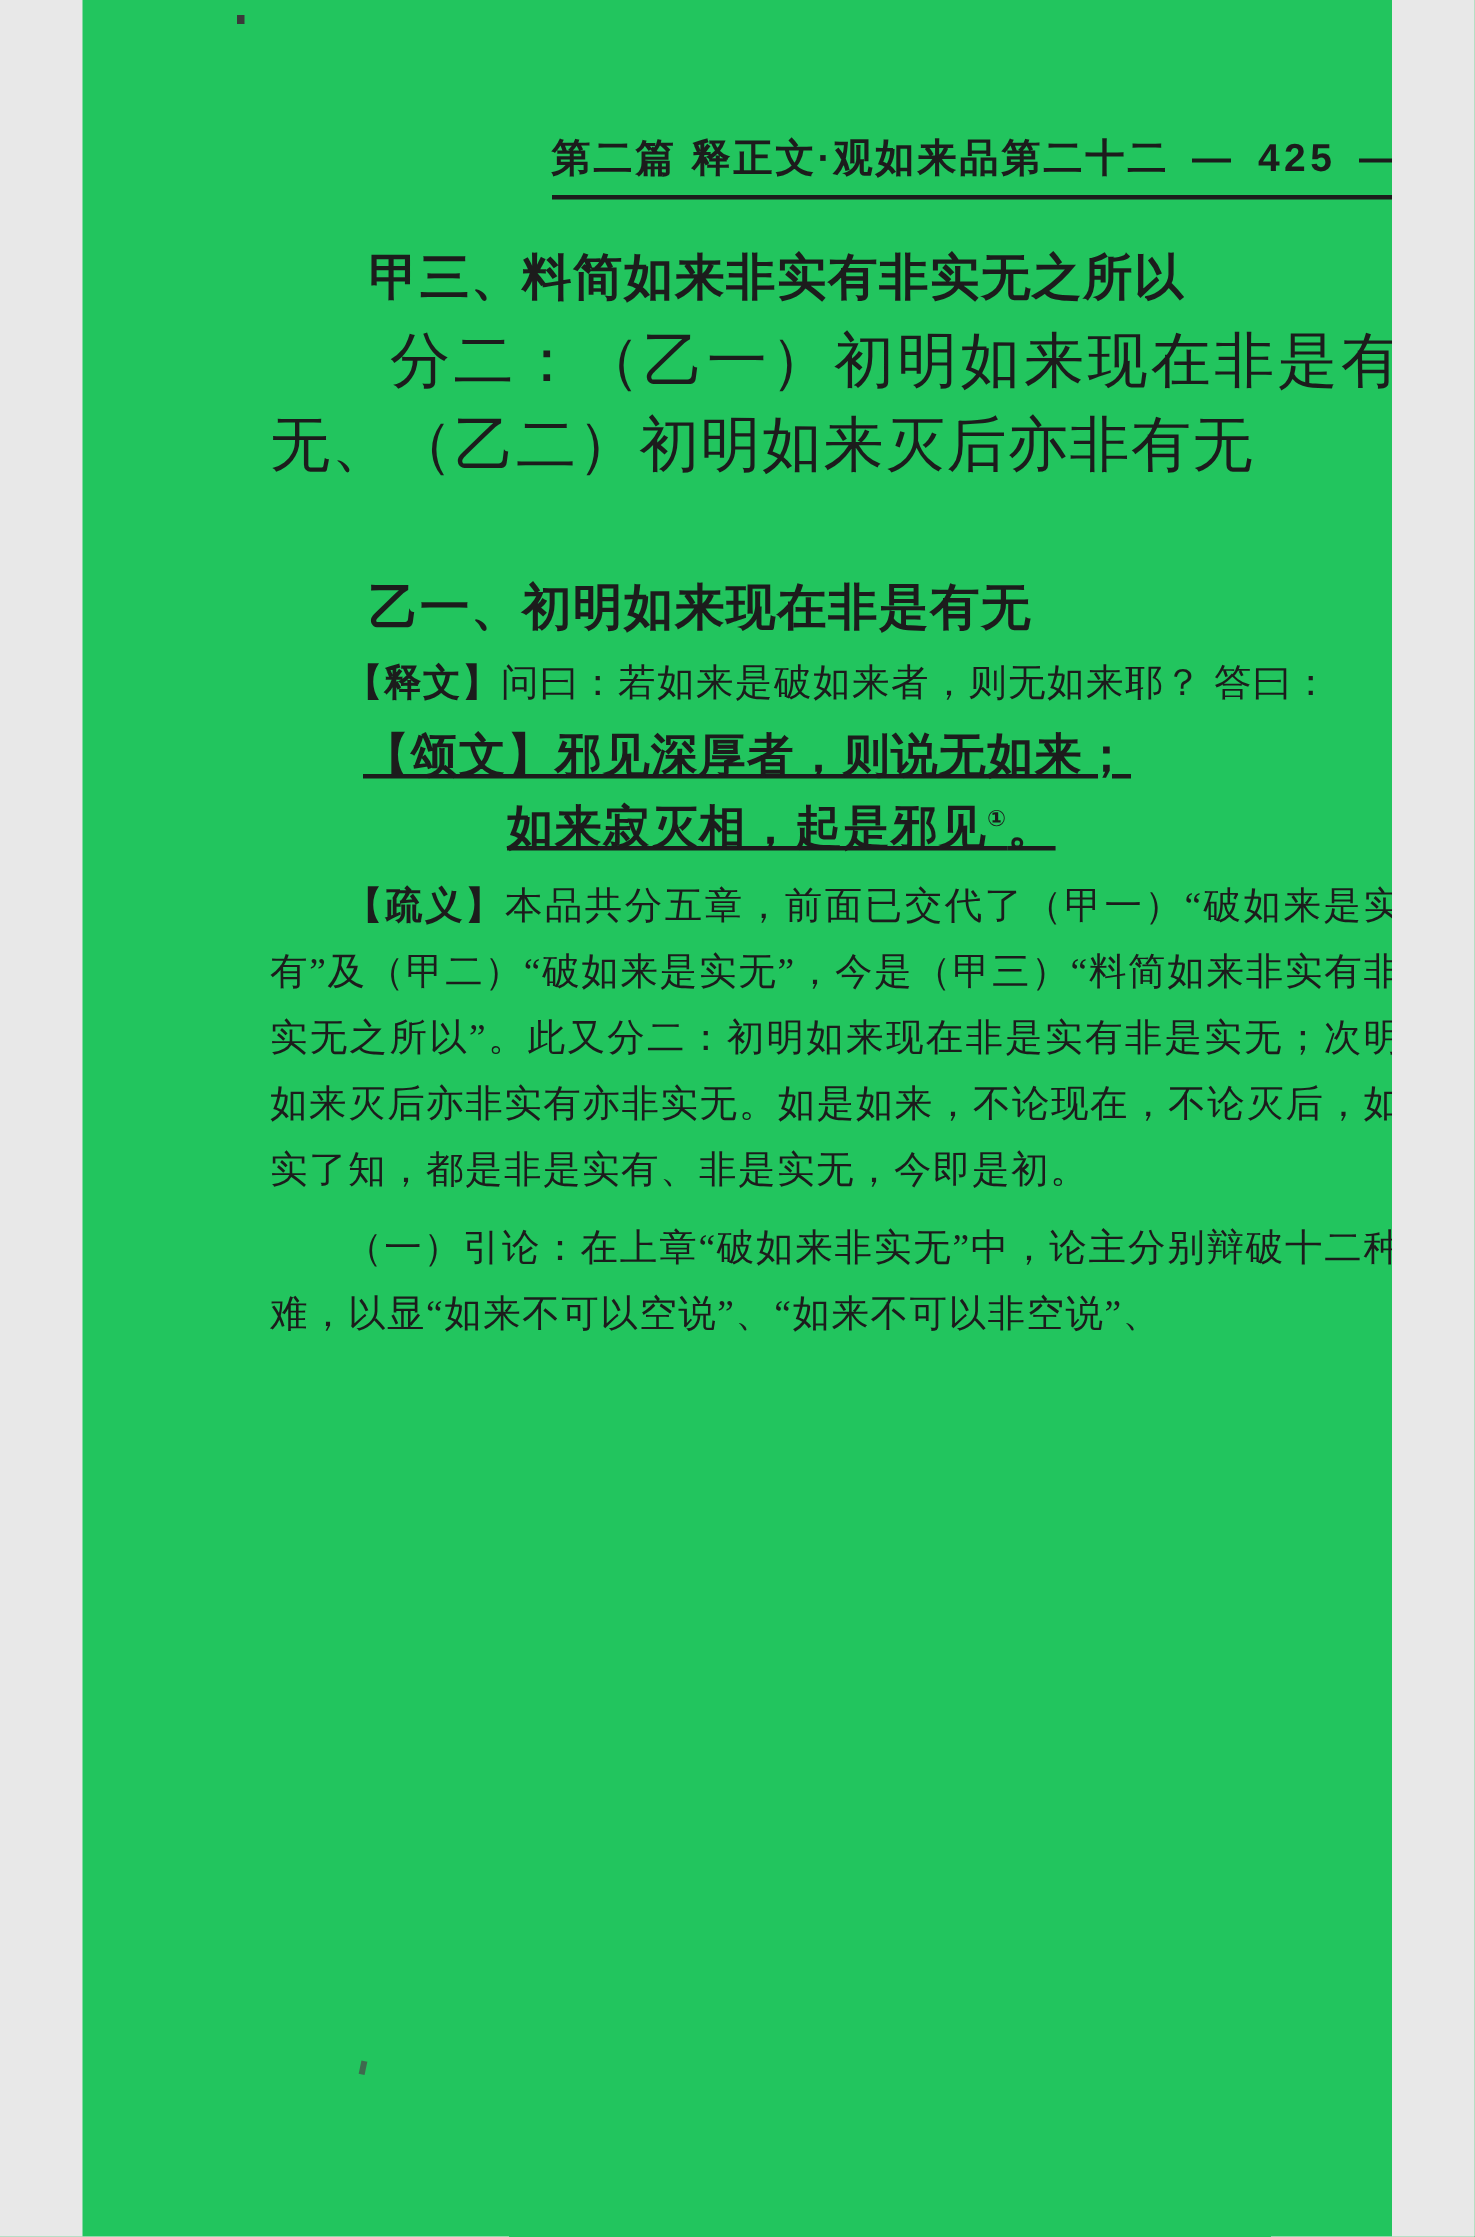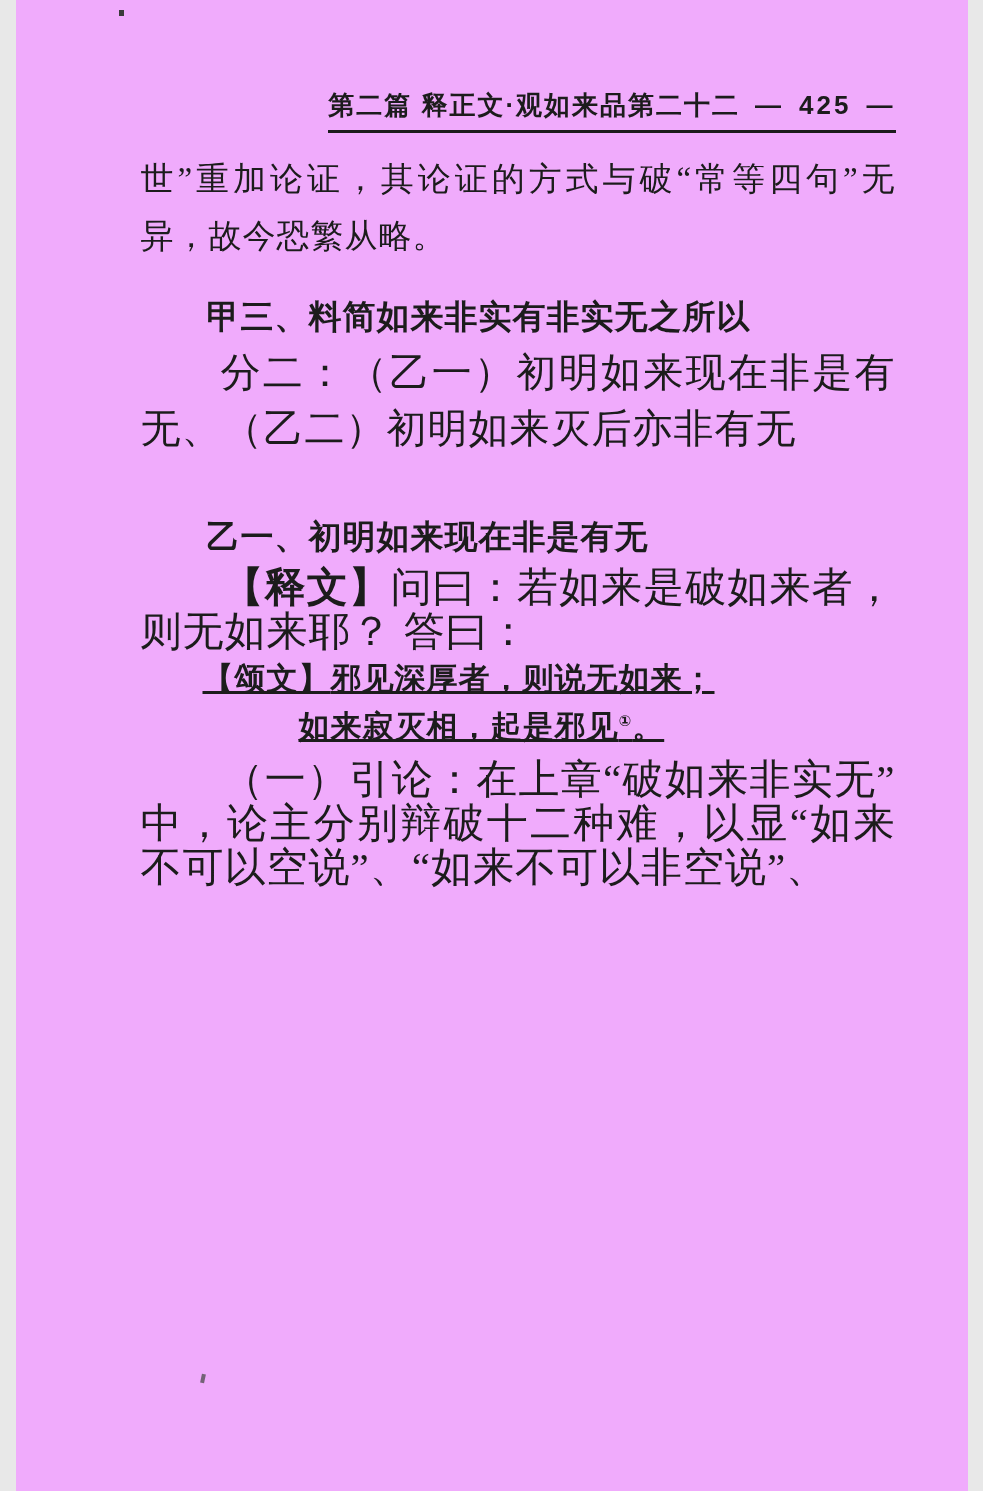--- a/index.html
+++ b/index.html
@@ -1,20 +1,20 @@
 <!DOCTYPE html>
 <html lang="zh"><head>
 <meta charset="utf-8">
 <style>
   html,body { margin:0; padding:0; background:#e8e8e8; }
   .page {
     position:relative;
-    width:952px; height:1491px;
+    width:873px; height:1491px;
     margin:0 auto;
-    background:#f0abfc;
+    background:#22c55e;
     color:#1c1c1c;
     font-family:"Liberation Serif","DejaVu Serif",serif;
     overflow:hidden;
   }
   .column {
     position:absolute;
     left:125px; top:88px;
     width:755px;
   }
   
@@ -36,21 +36,21 @@
     font-weight:bold; letter-spacing:1px;
     font-family:"Liberation Sans","DejaVu Sans",sans-serif;
     text-indent:2em;
   }
   .p-div {
     margin:8px 0 0 0; font-size:40px; line-height:56px;
     text-indent:2em; text-align:justify; letter-spacing:1px;
   }
   .h-bold2 { margin-top:60px; }
   .shiwen {
-    margin:8px 0 0 0; font-size:41px; line-height:44px;
+    margin:8px 0 0 0; font-size:25px; line-height:44px;
     text-indent:2em; text-align:justify; letter-spacing:1px;
   }
   .lbl {
     font-weight:bold;
     font-family:"Liberation Sans","DejaVu Sans",sans-serif;
   }
   .song {
     margin:4px 0 0 0; font-size:31px; line-height:44px;
     font-weight:bold; letter-spacing:1px;
     font-family:"Liberation Sans","DejaVu Sans",sans-serif;
@@ -74,32 +74,32 @@
 
     <div class="header-row">
       <div class="running-head">
         <span>第二篇 释正文·观如来品第二十二</span>
         <span class="pg">—</span>
         <span class="pg">425</span>
         <span class="pg">—</span>
       </div>
     </div>
 
-    <p class="p-cont">世”重加论证，其论证的方式与破“常等四句”无异，故今恐繁从略。</p>
 
     <p class="h-bold">甲三、料简如来非实有非实无之所以</p>
 
     <p class="p-div">分二：（乙一）初明如来现在非是有无、（乙二）初明如来灭后亦非有无</p>
 
     <p class="h-bold h-bold2">乙一、初明如来现在非是有无</p>
 
     <p class="shiwen"><span class="lbl">【释文】</span><span>问曰：若如来是破如来者，则无如来耶？ 答曰：</span></p>
 
     <p class="song song-1"><span class="lbl">【颂文】</span><span>邪见深厚者，则说无如来；</span></p>
 
     <p class="song song-2"><span>如来寂灭相，起是邪见</span><sup class="fn">①</sup><span>。</span></p>
 
 
+    <p class="shiwen"><span class="lbl">【疏义】</span><span>本品共分五章，前面已交代了（甲一）“破如来是实有”及（甲二）“破如来是实无”，今是（甲三）“料简如来非实有非实无之所以”。此又分二：初明如来现在非是实有非是实无；次明如来灭后亦非实有亦非实无。如是如来，不论现在，不论灭后，如实了知，都是非是实有、非是实无，今即是初。</span></p>
 
     <p class="shiwen">（一）引论：在上章“破如来非实无”中，论主分别辩破十二种难，以显“如来不可以空说”、“如来不可以非空说”、</p>
 
   </div>
 </div>
 
 </body></html>

